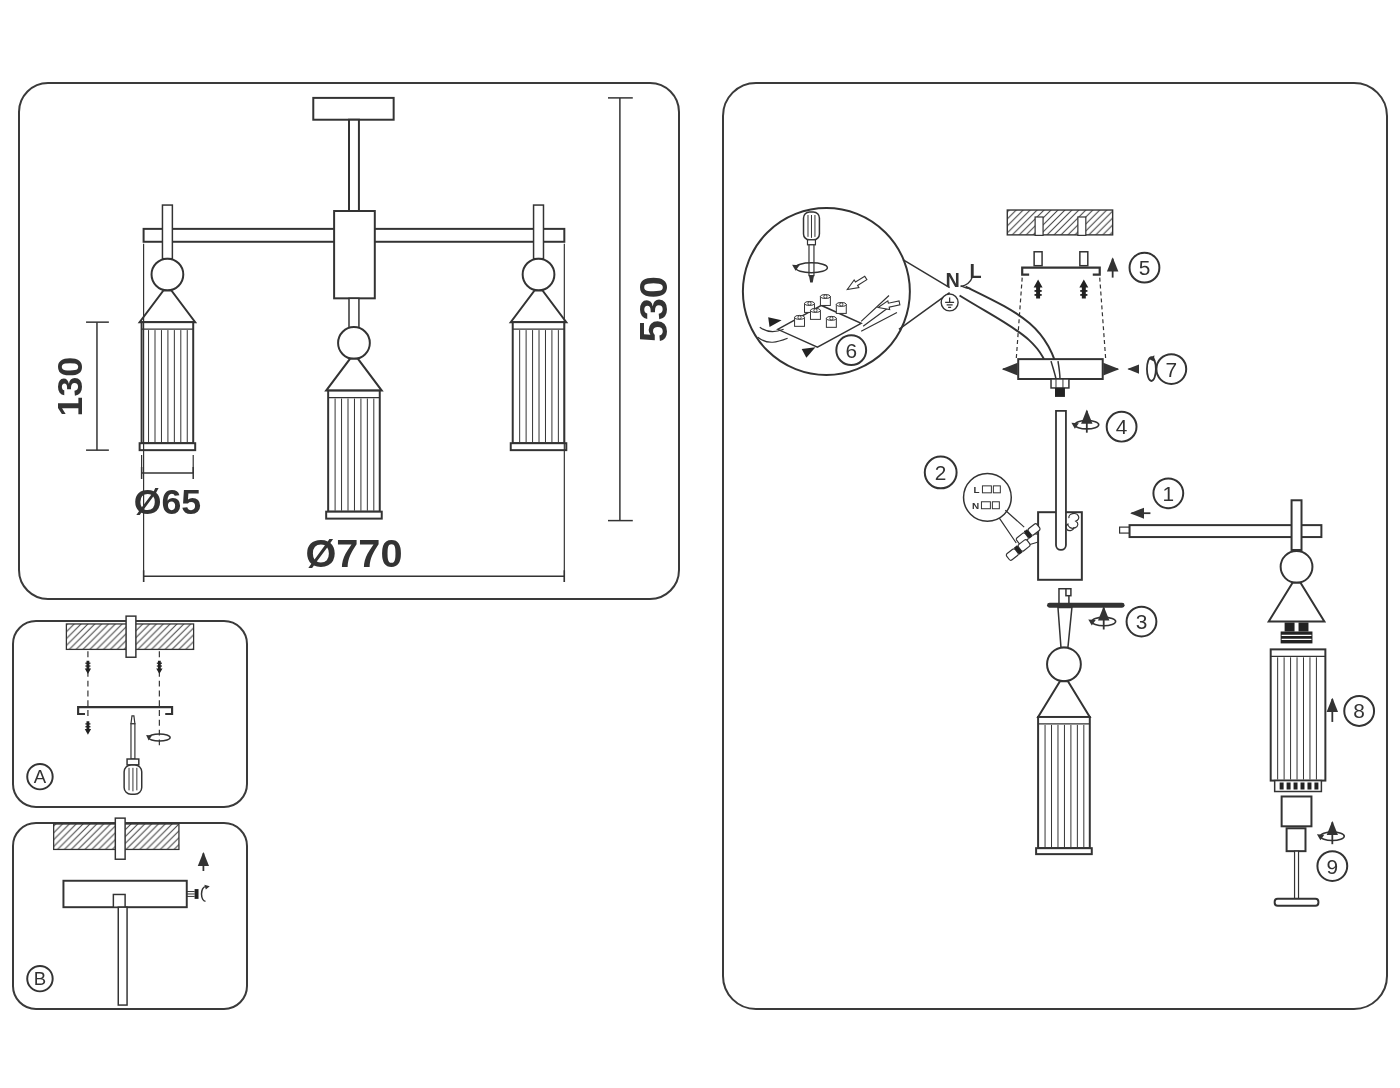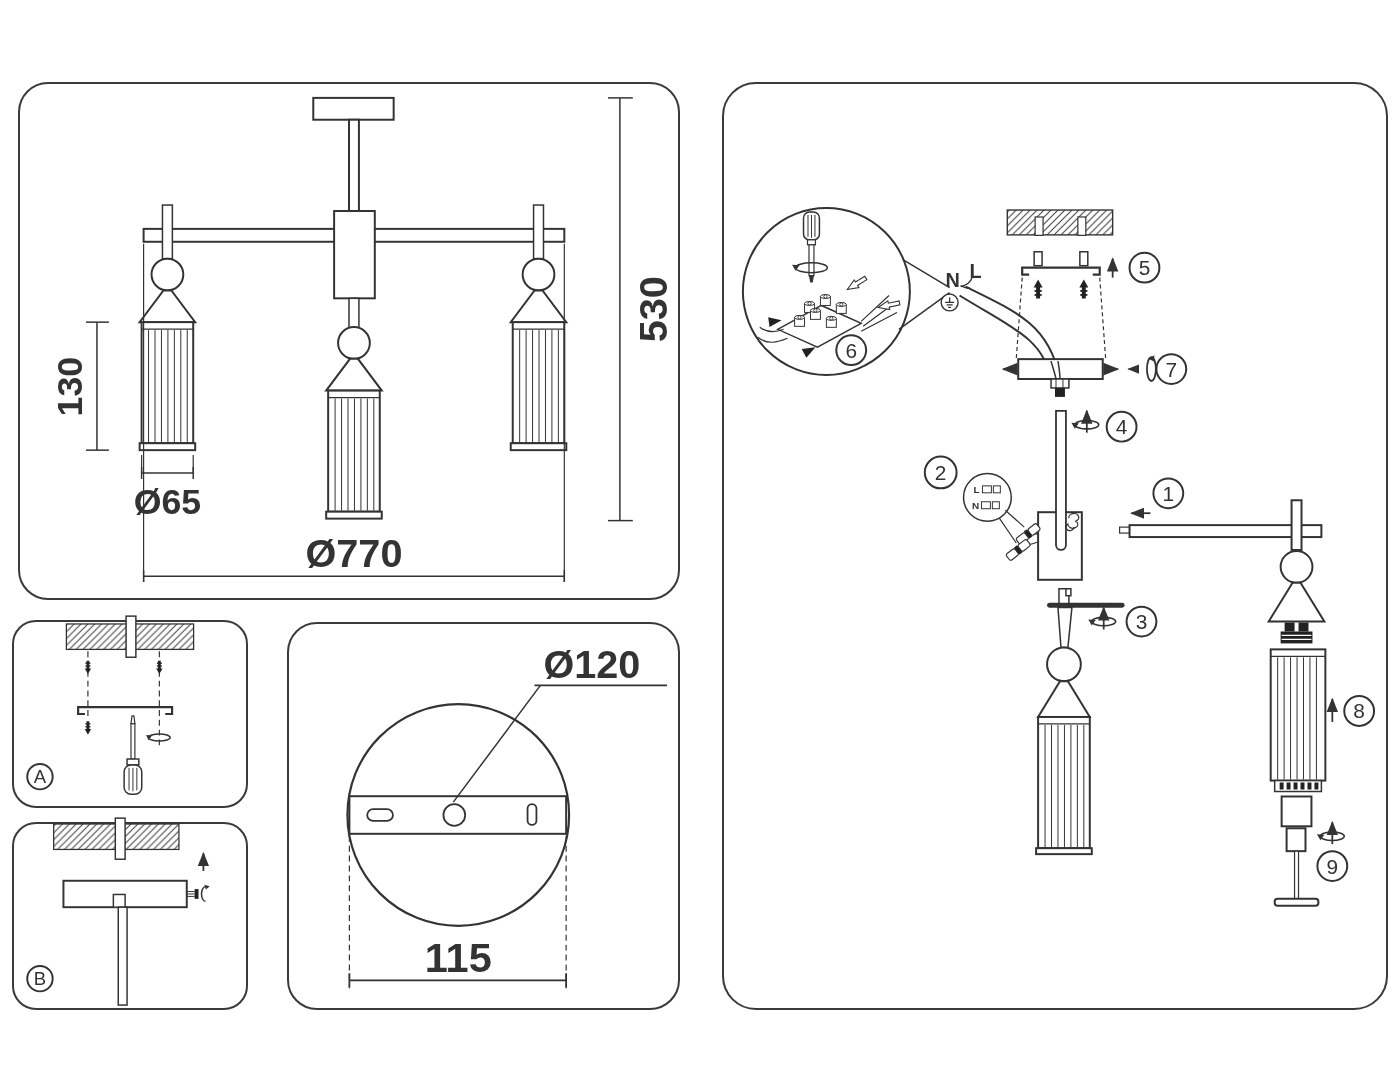--- a/index.html
+++ b/index.html
@@ -182,38 +182,20 @@
         <path d="M194,62 l5.5,1.5 l-4,3.5 z" fill="#333"></path>
       </g>
       <line x1="193" y1="48" x2="193" y2="30" class="s18" marker-end="url(#ah)"></line>
       <g>
         <circle cx="26" cy="158" r="13" class="s2 wf"></circle>
         <text x="26" y="158" class="ct ab">B</text>
       </g>
     </svg>
   </div>
 
-  <div class="panel" id="p-plate">
-    <svg viewBox="0 0 393 388">
-      <circle cx="171" cy="193" r="112" class="s22 wf"></circle>
-      <rect x="61" y="174" width="219" height="38" class="s2 wf"></rect>
-      <line x1="254" y1="62" x2="166" y2="180" class="s15"></line>
-      <rect x="79" y="187" width="26" height="12" rx="6" class="s18 wf"></rect>
-      <circle cx="167" cy="193" r="11" class="s18 wf"></circle>
-      <rect x="241" y="182" width="9" height="21" rx="4.5" class="s18 wf"></rect>
-      <text x="306" y="40" class="ct d40">Ø120</text>
-      <line x1="248" y1="62" x2="382" y2="62" class="s18"></line>
-      <g>
-        <path d="M61,214 V368 M280,214 V368" class="s12 dsh"></path>
-        <line x1="61" y1="360" x2="280" y2="360" class="s18"></line>
-        <path d="M61,353 V367 M280,353 V367" class="s18"></path>
-        <text x="171" y="337" class="ct d42">115</text>
-      </g>
-    </svg>
-  </div>
 
   <div class="panel" id="p-assembly">
     <svg viewBox="0 0 666 928">
 
       <g>
         <circle cx="103" cy="208" r="84" class="s2 wf"></circle>
         <path d="M180,176 L227,204 M176,246 L227,209" class="s15"></path>
         <g>
           <rect x="80" y="128" width="16" height="28" rx="6" class="s15 wf"></rect>
           <path d="M84.5,131 V153 M88,131 V154 M91.5,131 V153" class="s1"></path>

